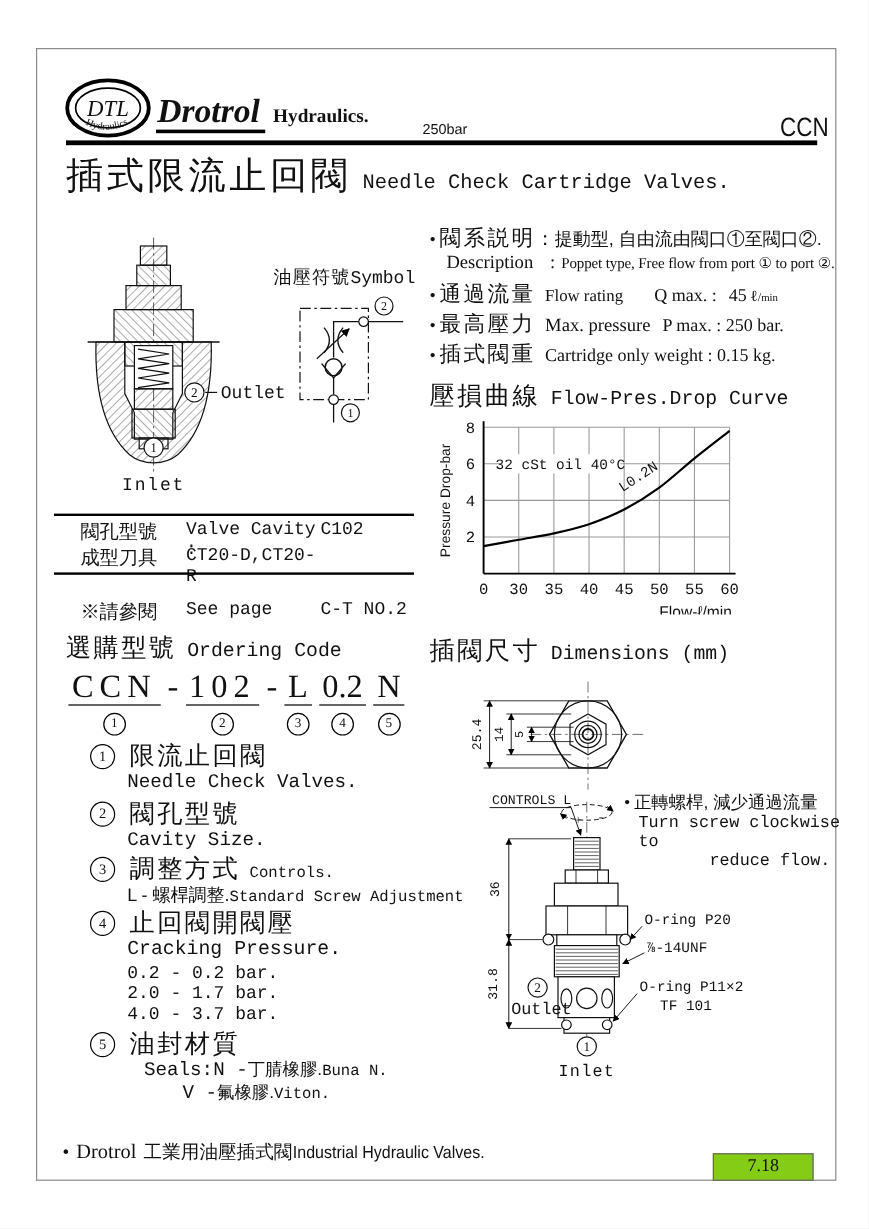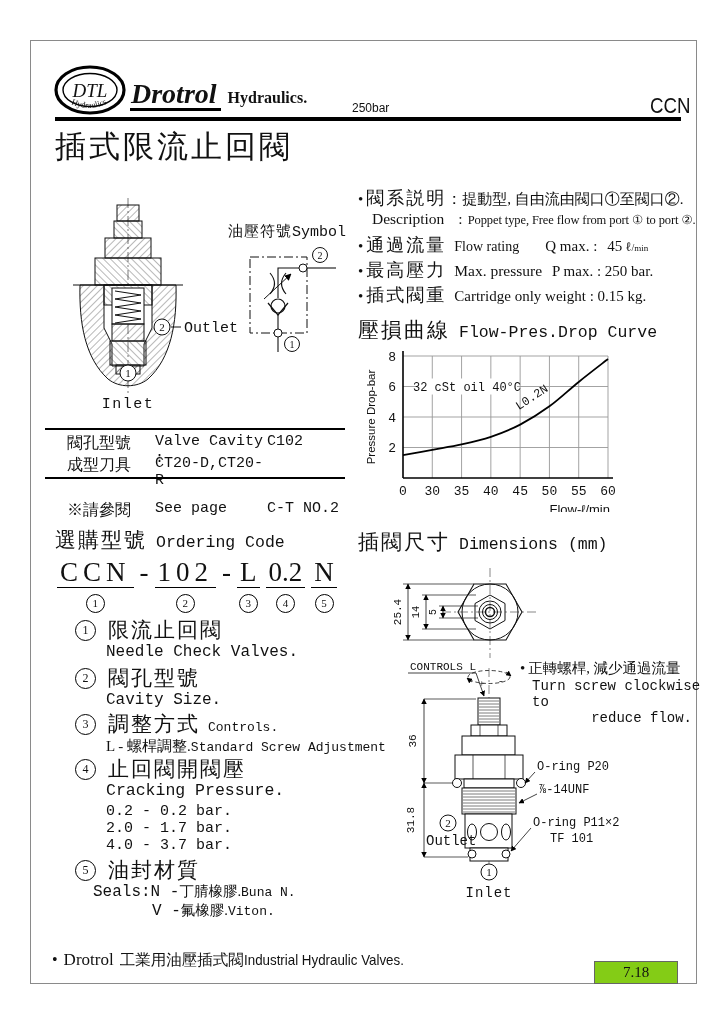--- a/index.html
+++ b/index.html
@@ -10,21 +10,21 @@
   .mono{font-family:"Liberation Mono","DejaVu Sans Mono",monospace;}
   .sans{font-family:"Liberation Sans","DejaVu Sans",sans-serif;}
   .serif{font-family:"Liberation Serif","DejaVu Serif",serif;}
   
   #border-rect{left:30px;top:40px;width:665px;height:942px;border:1px solid #8a8a8a;}
   #rule{left:55px;top:117px;width:626px;height:4px;background:#000;}
   .brand{font-family:"Liberation Serif",serif;font-style:italic;font-weight:bold;font-size:28px;
          border-bottom:3px solid #000;display:inline-block;padding:0 4px 0 1px;line-height:1.0;}
   .brandsuf{font-family:"Liberation Serif",serif;font-weight:bold;font-size:16px;margin-left:7px;}
   
-  .zh{font-family:Liberation Serif, serif;}
+  .zh{font-family:Liberation Sans, sans-serif;}
   .title-zh{font-size:31px;letter-spacing:3px;line-height:1.1;}
   .title-en{font-size:17px;margin-left:9px;}
   .h2-zh{font-size:21px;letter-spacing:2px;}
   .h2-en{font-size:16.5px;margin-left:9px;}
   
   .circ{display:inline-flex;align-items:center;justify-content:center;width:17px;height:17px;
         border:1.2px solid #000;border-radius:50%;font-size:11px;line-height:1;
         font-family:"Liberation Serif",serif;flex:0 0 auto;}
   .circ.big{width:19px;height:19px;font-size:12px;}
   
@@ -82,20 +82,21 @@
   <div class="abs flexb" style="left:130px;top:80px">
     <span class="brand">Drotrol</span>
     <span class="brandsuf">Hydraulics.</span>
   </div>
   <div class="abs sans" style="left:352px;top:101px;font-size:12px">250bar</div>
   <div class="abs sans" style="left:650px;top:93px;font-size:22px;transform:scaleX(.85);transform-origin:left top">CCN</div>
   <div class="abs" id="rule"></div>
 
   <div class="abs flexb" style="left:55px;top:130px">
     <span class="zh title-zh">插式限流止回閥</span>
+    <span class="mono title-en">Needle Check Cartridge Valves.</span>
   </div>
 
   <svg class="abs" style="left:60px;top:195px" width="180" height="225">
     <line x1="68" y1="3" x2="68" y2="198" stroke="#555" stroke-width="0.8" stroke-dasharray="10 3 2 3"></line>
     <rect x="57" y="10" width="22" height="16" fill="url(#hp1)" stroke="#111"></rect>
     <rect x="54" y="26" width="28" height="17" fill="url(#hp2)" stroke="#111"></rect>
     <rect x="45" y="43" width="46" height="20" fill="url(#hp1)" stroke="#111"></rect>
     <rect x="35" y="63" width="66" height="27" fill="url(#hp2)" stroke="#111"></rect>
     <line x1="13" y1="90" x2="123" y2="90" stroke="#111" stroke-width="1.1"></line>
     <path d="M20,90 L116,90 C117,128 111,163 88,184 C77,193 59,193 48,184 C25,163 19,128 20,90 Z
@@ -223,21 +224,21 @@
   </div>
   <div class="abs mono" style="left:106px;top:781px;font-size:16.5px">Cracking Pressure.</div>
   <div class="abs mono sub15" style="left:106px;top:803px">0.2 - 0.2 bar.</div>
   <div class="abs mono sub15" style="left:106px;top:820px">2.0 - 1.7 bar.</div>
   <div class="abs mono sub15" style="left:106px;top:837px">4.0 - 3.7 bar.</div>
 
   <div class="abs itemrow" style="left:75px;top:856px">
     <span class="circ big">5</span>
     <span class="zh item-zh">油封材質</span>
   </div>
-  <div class="abs flexb" style="left:93px;top:882px">
+  <div class="abs flexb" style="left:120px;top:882px">
     <span class="mono sub16">Seals:</span>
     <span class="mono sub16">N - </span>
     <span class="zh" style="font-size:14.5px">丁腈橡膠.</span>
     <span class="mono sub13">Buna N.</span>
   </div>
   <div class="abs flexb" style="left:152px;top:901px">
     <span class="mono sub16">V - </span>
     <span class="zh" style="font-size:14.5px">氟橡膠.</span>
     <span class="mono sub13">Viton.</span>
   </div>

